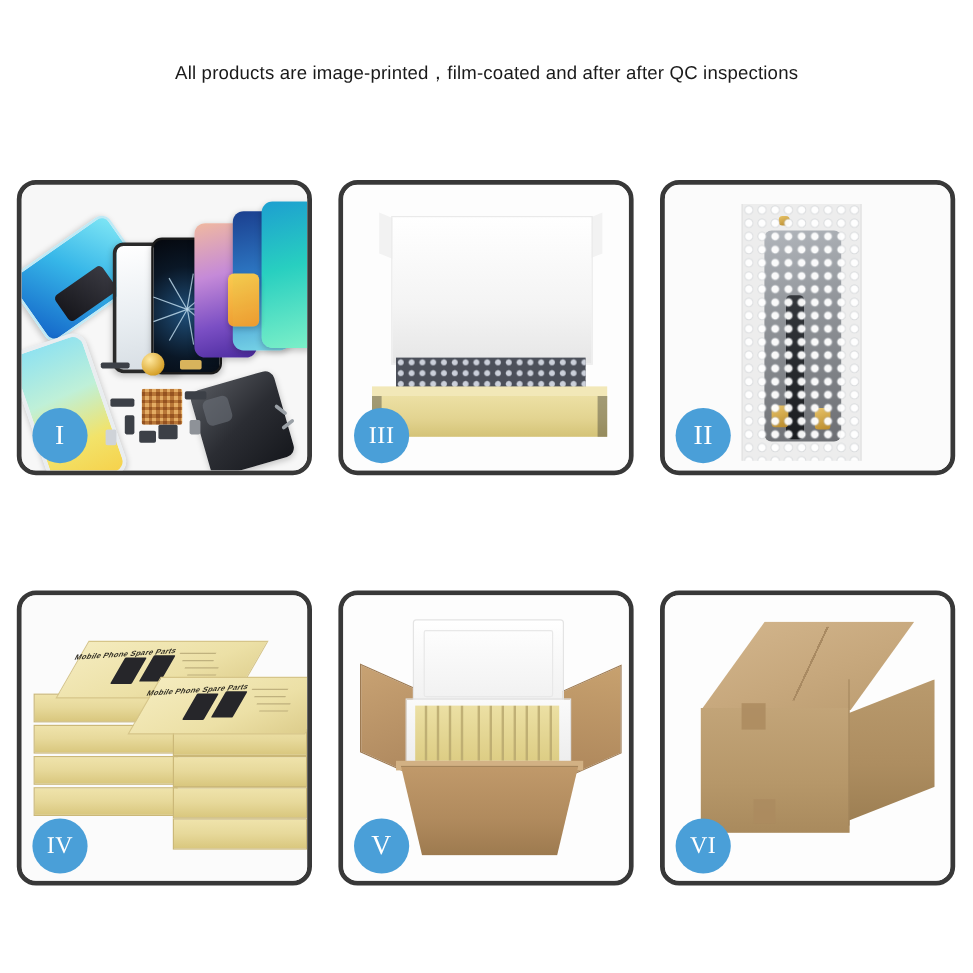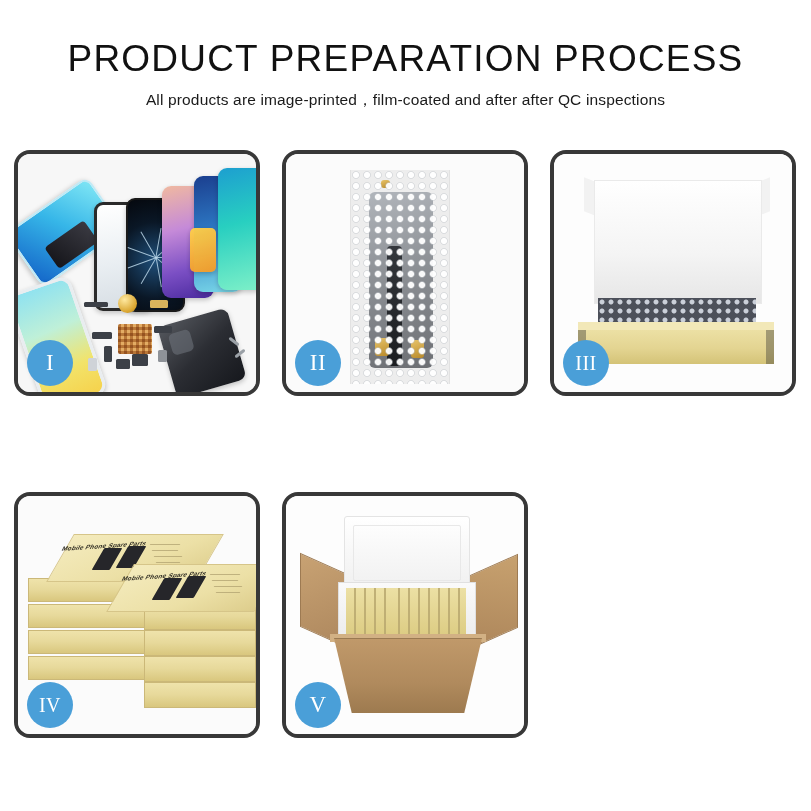--- a/index.html
+++ b/index.html
@@ -262,21 +262,20 @@
   }
   .c6-tape{position:absolute;background:#ab8b5f;opacity:.85;}
   .c6-fold{position:absolute;width:1px;background:#9b7f55;opacity:.7;}
 </style>
 </head>
 <body>
 
 <div class="page">
 
   <div class="header">
-    <div class="title">PRODUCT PREPARATION PROCESS</div>
     <div class="subtitle">All products are image-printed，film-coated and after after QC inspections</div>
   </div>
 
   <div class="grid">
 
     <div class="card">
       <div class="photo p1">
         <div class="ph ph-blue"></div>
         <div class="ph ph-glass"></div>
         <div class="ph ph-black">
@@ -311,48 +310,48 @@
         <div class="bit" style="left:70px;top:204px;width:9px;height:13px;background:#cfd3d8;"></div>
         <div class="bit" style="left:210px;top:186px;width:12px;height:3px;background:#9aa0a6;transform:rotate(38deg);"></div>
         <div class="bit" style="left:216px;top:198px;width:12px;height:3px;background:#9aa0a6;transform:rotate(-38deg);"></div>
       </div>
       <div class="badge">
         <span>I</span>
       </div>
     </div>
 
     <div class="card">
+      <div class="photo p3">
+        <div class="b3-lidL"></div>
+        <div class="b3-lidR"></div>
+        <div class="b3-lid"></div>
+        <div class="b3-bub"></div>
+        <div class="b3-frontTop"></div>
+        <div class="b3-front"></div>
+        <div class="b3-edgeL"></div>
+        <div class="b3-edgeR"></div>
+      </div>
+      <div class="badge sm">
+        <span>III</span>
+      </div>
+    </div>
+
+    <div class="card">
       <div class="photo p2">
         <div class="bw">
           <div class="bw-part"></div>
           <div class="bw-flex"></div>
           <div class="bw-gold" style="left:30px;top:10px;width:9px;height:8px;"></div>
           <div class="bw-gold" style="left:24px;top:168px;width:14px;height:18px;"></div>
           <div class="bw-gold" style="left:60px;top:170px;width:13px;height:18px;"></div>
           <div class="bw-bubbles"></div>
         </div>
       </div>
       <div class="badge">
         <span>II</span>
-      </div>
-    </div>
-
-    <div class="card">
-      <div class="photo p3">
-        <div class="b3-lidL"></div>
-        <div class="b3-lidR"></div>
-        <div class="b3-lid"></div>
-        <div class="b3-bub"></div>
-        <div class="b3-frontTop"></div>
-        <div class="b3-front"></div>
-        <div class="b3-edgeL"></div>
-        <div class="b3-edgeR"></div>
-      </div>
-      <div class="badge sm">
-        <span>III</span>
       </div>
     </div>
 
     <div class="card">
       <div class="photo p4">
         <div class="stack">
 
           <div class="sbox" style="left:4px;top:66px;width:118px;height:22px;"></div>
           <div class="sbox" style="left:4px;top:92px;width:118px;height:22px;"></div>
           <div class="sbox" style="left:4px;top:118px;width:118px;height:22px;"></div>
@@ -407,15 +406,31 @@
             <i style="left:112px"></i>
         </div>
         <div class="c5-rim"></div>
         <div class="c5-body"></div>
       </div>
       <div class="badge">
         <span>V</span>
       </div>
     </div>
 
+    <div class="card">
+      <div class="photo p6">
+        <div class="c6">
+          <div class="c6-top"></div>
+          <div class="c6-seam"></div>
+          <div class="c6-right"></div>
+          <div class="c6-left"></div>
+          <div class="c6-tape" style="left:46px;top:68px;width:20px;height:22px;"></div>
+          <div class="c6-tape" style="left:56px;top:148px;width:18px;height:20px;"></div>
+          <div class="c6-fold" style="left:135px;top:48px;height:122px;"></div>
+        </div>
+      </div>
+      <div class="badge sm">
+        <span>VI</span>
+      </div>
+    </div>
 
   </div>
 </div>
 
 </body></html>

